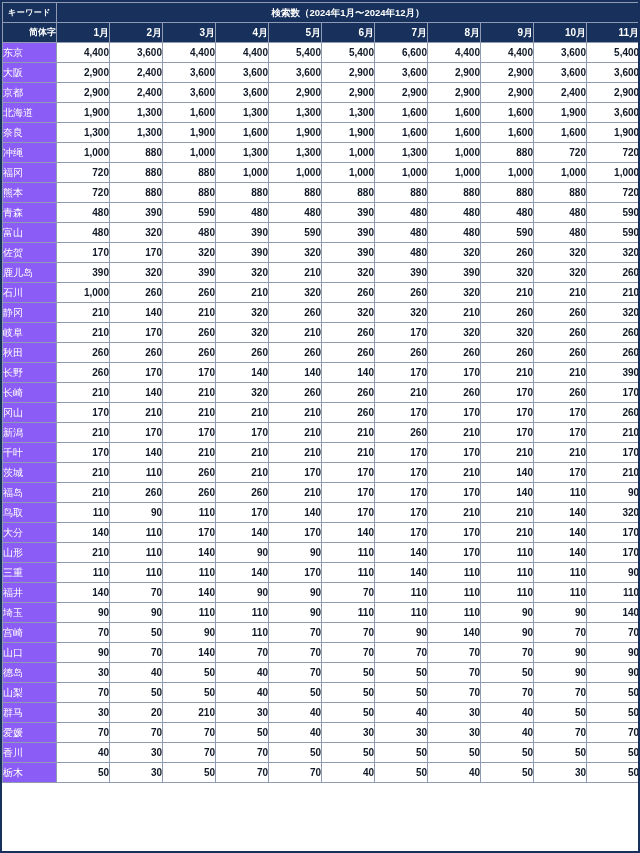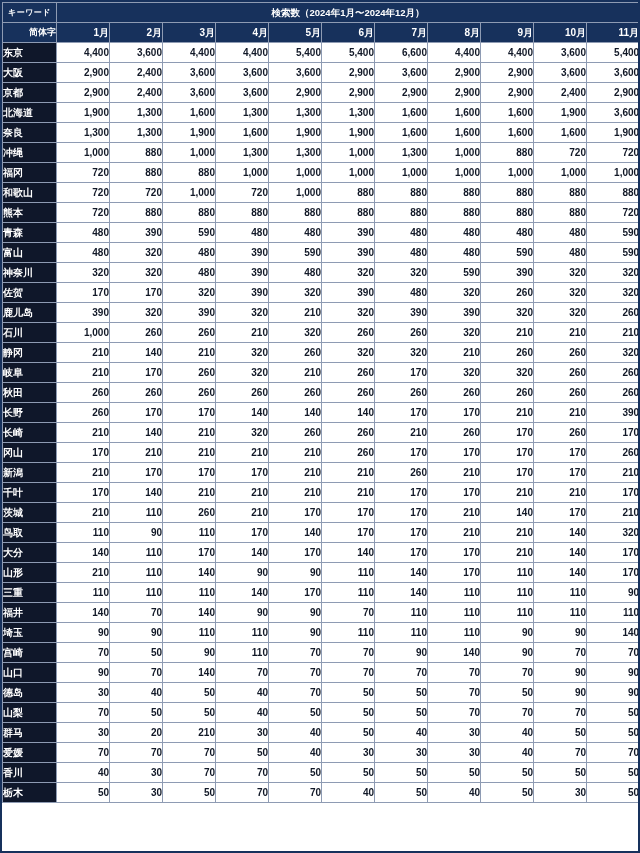--- a/index.html
+++ b/index.html
@@ -57,23 +57,23 @@
     font-weight: bold;
     text-align: right;
     height: 17px;
     font-size: 10px;
     border: 1px solid #17315c;
   }
   .hdr-sub td.kwsub {
     font-size: 9px;
   }
   td.rowlabel {
-    background: #0f172a;
+    background: #8b5cf6;
     color: #ffffff;
-    font-weight: bold;
+    font-weight: normal;
     text-align: left;
     padding-left: 3px;
     font-size: 10px;
     border-color: #17315c #8e9bb3 #17315c #17315c;
   }
   td.val {
     text-align: right;
     padding-right: 5px;
     font-weight: bold;
     color: #111827;
@@ -213,34 +213,20 @@
           <td class="val">1,000</td>
           <td class="val">1,000</td>
           <td class="val">1,000</td>
           <td class="val">1,000</td>
           <td class="val">1,000</td>
           <td class="val">1,000</td>
           <td class="val">1,000</td>
           <td class="val">1,000</td>
         </tr>
         <tr>
-          <td class="rowlabel">和歌山</td>
-          <td class="val">720</td>
-          <td class="val">720</td>
-          <td class="val">1,000</td>
-          <td class="val">720</td>
-          <td class="val">1,000</td>
-          <td class="val">880</td>
-          <td class="val">880</td>
-          <td class="val">880</td>
-          <td class="val">880</td>
-          <td class="val">880</td>
-          <td class="val">880</td>
-        </tr>
-        <tr>
           <td class="rowlabel">熊本</td>
           <td class="val">720</td>
           <td class="val">880</td>
           <td class="val">880</td>
           <td class="val">880</td>
           <td class="val">880</td>
           <td class="val">880</td>
           <td class="val">880</td>
           <td class="val">880</td>
           <td class="val">880</td>
@@ -269,34 +255,20 @@
           <td class="val">390</td>
           <td class="val">590</td>
           <td class="val">390</td>
           <td class="val">480</td>
           <td class="val">480</td>
           <td class="val">590</td>
           <td class="val">480</td>
           <td class="val">590</td>
         </tr>
         <tr>
-          <td class="rowlabel">神奈川</td>
-          <td class="val">320</td>
-          <td class="val">320</td>
-          <td class="val">480</td>
-          <td class="val">390</td>
-          <td class="val">480</td>
-          <td class="val">320</td>
-          <td class="val">320</td>
-          <td class="val">590</td>
-          <td class="val">390</td>
-          <td class="val">320</td>
-          <td class="val">320</td>
-        </tr>
-        <tr>
           <td class="rowlabel">佐贺</td>
           <td class="val">170</td>
           <td class="val">170</td>
           <td class="val">320</td>
           <td class="val">390</td>
           <td class="val">320</td>
           <td class="val">390</td>
           <td class="val">480</td>
           <td class="val">320</td>
           <td class="val">260</td>
@@ -449,20 +421,34 @@
           <td class="val">110</td>
           <td class="val">260</td>
           <td class="val">210</td>
           <td class="val">170</td>
           <td class="val">170</td>
           <td class="val">170</td>
           <td class="val">210</td>
           <td class="val">140</td>
           <td class="val">170</td>
           <td class="val">210</td>
+        </tr>
+        <tr>
+          <td class="rowlabel">福岛</td>
+          <td class="val">210</td>
+          <td class="val">260</td>
+          <td class="val">260</td>
+          <td class="val">260</td>
+          <td class="val">210</td>
+          <td class="val">170</td>
+          <td class="val">170</td>
+          <td class="val">170</td>
+          <td class="val">140</td>
+          <td class="val">110</td>
+          <td class="val">90</td>
         </tr>
         <tr>
           <td class="rowlabel">鸟取</td>
           <td class="val">110</td>
           <td class="val">90</td>
           <td class="val">110</td>
           <td class="val">170</td>
           <td class="val">140</td>
           <td class="val">170</td>
           <td class="val">170</td>

